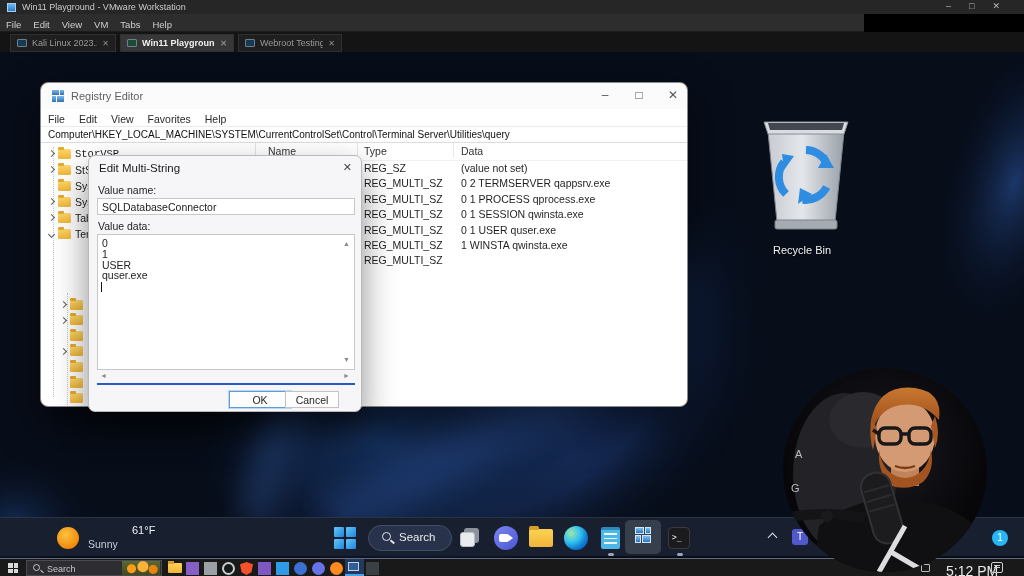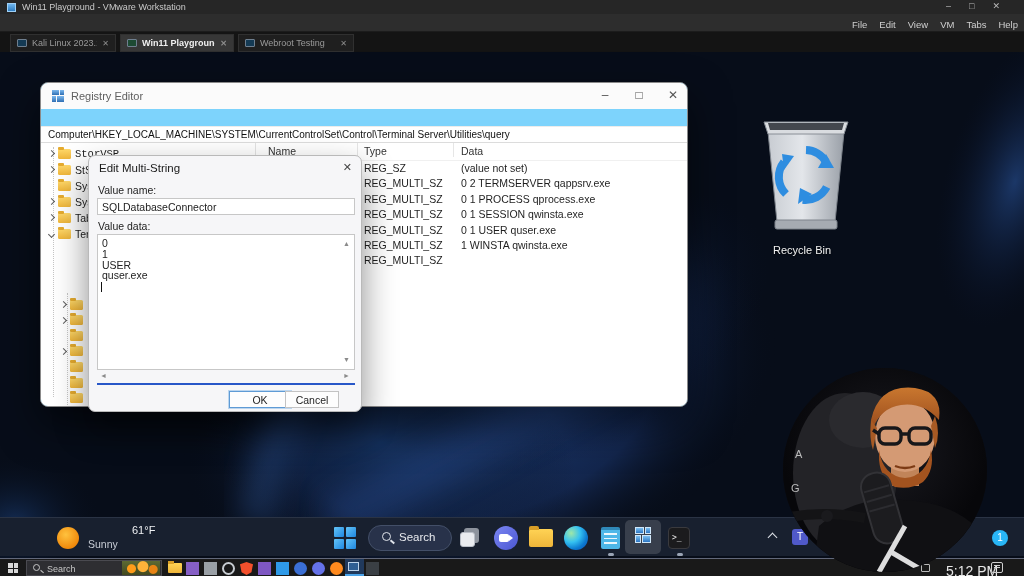--- a/index.html
+++ b/index.html
@@ -6,38 +6,38 @@
   html,body { background:#000; }
   body { font-family:"Liberation Sans", sans-serif; }
   #screen { position:relative; width:1024px; height:576px; overflow:hidden; background:#000; }
   .abs { position:absolute; }
 
   
   .vm-titlebar { left:0; top:0; width:1024px; height:14px; background:#262626; color:#c9c9c9; font-size:9px; }
   .vm-appicon { left:7px; top:3px; width:9px; height:9px; background:linear-gradient(#6fb7f0,#2e7cc0); border:1px solid #9fd0f5; }
   .vm-title { left:22px; top:2px; }
   .vm-winbtns { right:6px; top:1px; color:#b9b9b9; font-size:9px; letter-spacing:18px; }
-  .vm-menubar { left:0; top:14px; width:1024px; height:18px; background:#2d2d2d; border-bottom:1px solid #1c1c1c;text-align:right; }
+  .vm-menubar { left:0; top:14px; width:864px; height:18px; background:#2d2d2d; border-bottom:1px solid #1c1c1c; }
   .vm-menu-item { display:inline-block; color:#cfcfcf; font-size:9.5px; padding:3px 6px 0 6px; }
   .vm-tabbar { left:0; top:32px; width:1024px; height:20px; background:#141414; }
   .vm-tab { position:absolute; top:2px; height:18px; border:1px solid #303030; background:#1f1f1f; color:#9a9a9a; font-size:9px; display:flex; align-items:center; gap:5px; padding:0 6px; }
   .vm-tab.active { background:#373737; color:#f0f0f0; font-weight:bold; }
   .mini-screen { width:10px; height:8px; border:1px solid #6f7f8f; background:#143a54; border-radius:1px; }
   .mini-screen.green { background:#1d4a33; }
   .tab-close { color:#8d8d8d; font-size:8px; }
 
   
   .vm-screen { left:0; top:52px; width:1024px; height:506px; background:#060b15; overflow:hidden; }
 
   
   .recycle { left:750px; top:58px; width:104px; height:148px; text-align:center; }
   .recycle-label { position:absolute; left:0; top:134px; width:104px; color:#f2f2f2; font-size:11px; text-shadow:0 1px 2px rgba(0,0,0,.8); }
 
   
-  .reg-win { left:40px; top:82px; width:648px; height:325px; background:#7dd3fc; border-radius:8px; box-shadow:0 18px 40px rgba(0,0,0,.55); overflow:hidden; border:1px solid #8a8a8a; }
+  .reg-win { left:40px; top:82px; width:648px; height:325px; background:#a16207; border-radius:8px; box-shadow:0 18px 40px rgba(0,0,0,.55); overflow:hidden; border:1px solid #8a8a8a; }
   .reg-titlebar { position:absolute; left:0; top:0; width:100%; height:26px; background:#fbfbfb; }
   .reg-appicon { position:absolute; left:11px; top:7px; width:12px; height:12px; }
   .reg-appicon div { position:absolute; background:linear-gradient(#7db9ee,#2f6fb4); }
   .reg-title { position:absolute; left:30px; top:7px; font-size:11px; color:#5f5f5f; }
   .reg-btn { position:absolute; top:5px; color:#555; font-size:12px; width:16px; text-align:center; }
   .reg-menubar { position:absolute; left:0; top:26px; width:100%; height:17px; background:#fff; }
   .reg-menu-item { display:inline-block; font-size:10.5px; color:#2a2a2a; padding:2px 7px 0 7px; }
   .reg-address { position:absolute; left:0; top:43px; width:100%; height:17px; background:#fff; border-top:1px solid #ececec; border-bottom:1px solid #dcdcdc; font-size:10px; color:#111; padding:2px 0 0 7px; }
   .reg-body { position:absolute; left:0; top:60px; width:100%; height:265px; background:#fff; }
   .tree-pane { position:absolute; left:0; top:0; width:215px; height:265px; border-right:1px solid #e3e3e3; overflow:hidden; }
@@ -147,21 +147,21 @@
       <div class="vm-tab" style="left: 10px; width: 106px;">
         <span class="mini-screen"></span>
         <span style="overflow: hidden; white-space: nowrap; flex: 1 1 0%;">Kali Linux 2023.1</span>
         <span class="tab-close">✕</span>
       </div>
       <div class="vm-tab active" style="left: 120px; width: 114px;">
         <span class="mini-screen green"></span>
         <span style="overflow: hidden; white-space: nowrap; flex: 1 1 0%;">Win11 Playground</span>
         <span class="tab-close">✕</span>
       </div>
-      <div class="vm-tab" style="left: 238px; width: 116px;">
+      <div class="vm-tab" style="left: 238px; width: 104px;">
         <span class="mini-screen"></span>
         <span style="overflow: hidden; white-space: nowrap; flex: 1 1 0%;">Webroot Testing</span>
         <span class="tab-close">✕</span>
       </div>
     </div>
 
   <div class="abs vm-screen">
     <svg width="1024" height="506" style="position:absolute;left:0;top:0">
       <defs>
         <radialGradient id="g1">
@@ -225,20 +225,21 @@
         <div style="left:0;top:0;width:7px;height:5px"></div>
         <div style="left:8px;top:0;width:4px;height:5px"></div>
         <div style="left:0;top:6px;width:4px;height:6px"></div>
         <div style="left:5px;top:6px;width:7px;height:6px"></div>
       </div>
       <div class="reg-title">Registry Editor</div>
       <div class="reg-btn" style="right:74px">–</div>
       <div class="reg-btn" style="right:40px">□</div>
       <div class="reg-btn" style="right:6px">✕</div>
     </div>
+    <div class="reg-menubar" id="reg-menubar"><span class="reg-menu-item">File</span><span class="reg-menu-item">Edit</span><span class="reg-menu-item">View</span><span class="reg-menu-item">Favorites</span><span class="reg-menu-item">Help</span></div>
     <div class="reg-address">Computer\HKEY_LOCAL_MACHINE\SYSTEM\CurrentControlSet\Control\Terminal Server\Utilities\query</div>
     <div class="reg-body">
       <div class="tree-pane" id="reg-tree">
         <div class="tree-guide" style="left:12px;top:4px;height:250px"></div>
         <div class="tree-guide" style="left:26px;top:150px;height:112px"></div>
       <div class="tree-row" style="top: 3px; left: 8px; font-family: Liberation Mono, monospace;">
             <span class="chev right"></span>
             <span class="folder"></span>
             <span>StorVSP</span>
           </div>

